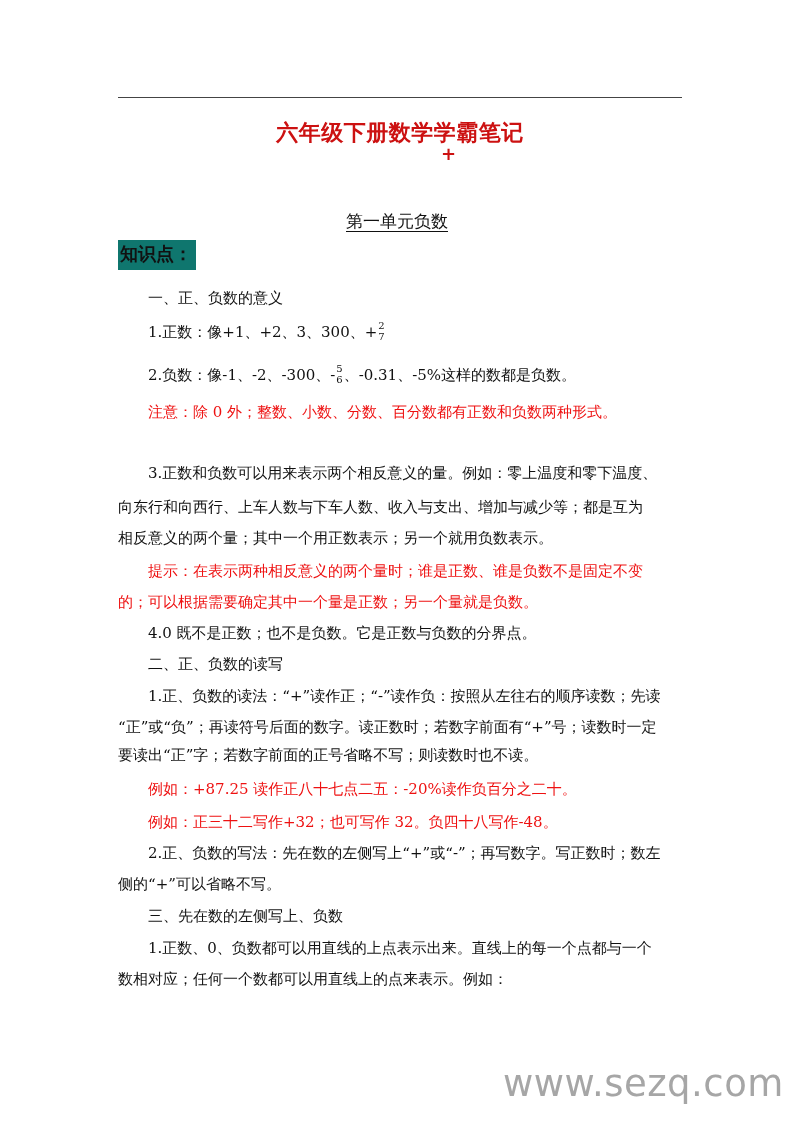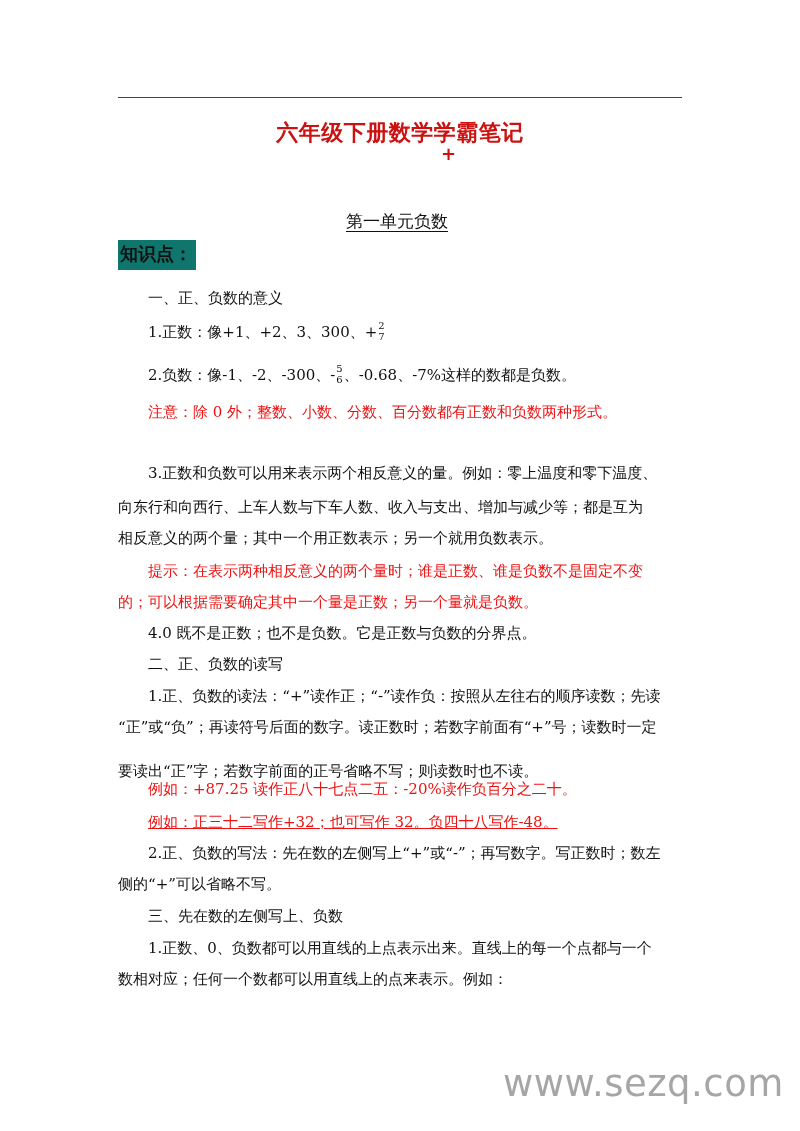--- a/index.html
+++ b/index.html
@@ -113,42 +113,42 @@
 
 <div class="kp-label">知识点：</div>
 
 <div class="line indent" style="top:288px;">一、正、负数的意义</div>
 
 <div class="line indent" style="top:322px;">
   <span>1.正数：像+1、+2、3、300、+</span><span class="frac"><span class="num">2</span><span class="den">7</span></span>
 </div>
 
 <div class="line indent" style="top:365px;">
-  <span>2.负数：像-1、-2、-300、-</span><span class="frac"><span class="num">5</span><span class="den">6</span></span><span>、-0.68、-7%这样的数都是负数。</span>
+  <span>2.负数：像-1、-2、-300、-</span><span class="frac"><span class="num">5</span><span class="den">6</span></span><span>、-0.31、-5%这样的数都是负数。</span>
 </div>
 
 <div class="line indent red" style="top:402px;">注意：除 0 外；整数、小数、分数、百分数都有正数和负数两种形式。</div>
 
 <div class="line indent" style="top:463px;">3.正数和负数可以用来表示两个相反意义的量。例如：零上温度和零下温度、</div>
 <div class="line noindent" style="top:497px;">向东行和向西行、上车人数与下车人数、收入与支出、增加与减少等；都是互为</div>
 <div class="line noindent" style="top:528px;">相反意义的两个量；其中一个用正数表示；另一个就用负数表示。</div>
 
 <div class="line indent red" style="top:561px;">提示：在表示两种相反意义的两个量时；谁是正数、谁是负数不是固定不变</div>
 <div class="line noindent red" style="top:592px;">的；可以根据需要确定其中一个量是正数；另一个量就是负数。</div>
 
 <div class="line indent" style="top:623px;">4.0 既不是正数；也不是负数。它是正数与负数的分界点。</div>
 
 <div class="line indent" style="top:654px;">二、正、负数的读写</div>
 
 <div class="line indent" style="top:686px;">1.正、负数的读法：“+”读作正；“-”读作负：按照从左往右的顺序读数；先读</div>
 <div class="line noindent" style="top:717px;">“正”或“负”；再读符号后面的数字。读正数时；若数字前面有“+”号；读数时一定</div>
-<div class="line noindent" style="top:745px;margin-top:16px;">要读出“正”字；若数字前面的正号省略不写；则读数时也不读。</div>
+<div class="line noindent" style="top:745px;">要读出“正”字；若数字前面的正号省略不写；则读数时也不读。</div>
 
 <div class="line indent red" style="top:779px;">例如：+87.25 读作正八十七点二五：-20%读作负百分之二十。</div>
-<div class="line indent red" style="top:812px;text-decoration:underline;">例如：正三十二写作+32；也可写作 32。负四十八写作-48。</div>
+<div class="line indent red" style="top:812px;">例如：正三十二写作+32；也可写作 32。负四十八写作-48。</div>
 
 <div class="line indent" style="top:843px;">2.正、负数的写法：先在数的左侧写上“+”或“-”；再写数字。写正数时；数左</div>
 <div class="line noindent" style="top:874px;">侧的“+”可以省略不写。</div>
 
 <div class="line indent" style="top:906px;">三、先在数的左侧写上、负数</div>
 
 <div class="line indent" style="top:938px;">1.正数、0、负数都可以用直线的上点表示出来。直线上的每一个点都与一个</div>
 <div class="line noindent" style="top:969px;">数相对应；任何一个数都可以用直线上的点来表示。例如：</div>
 
 <div class="watermark">www.sezq.com</div>

